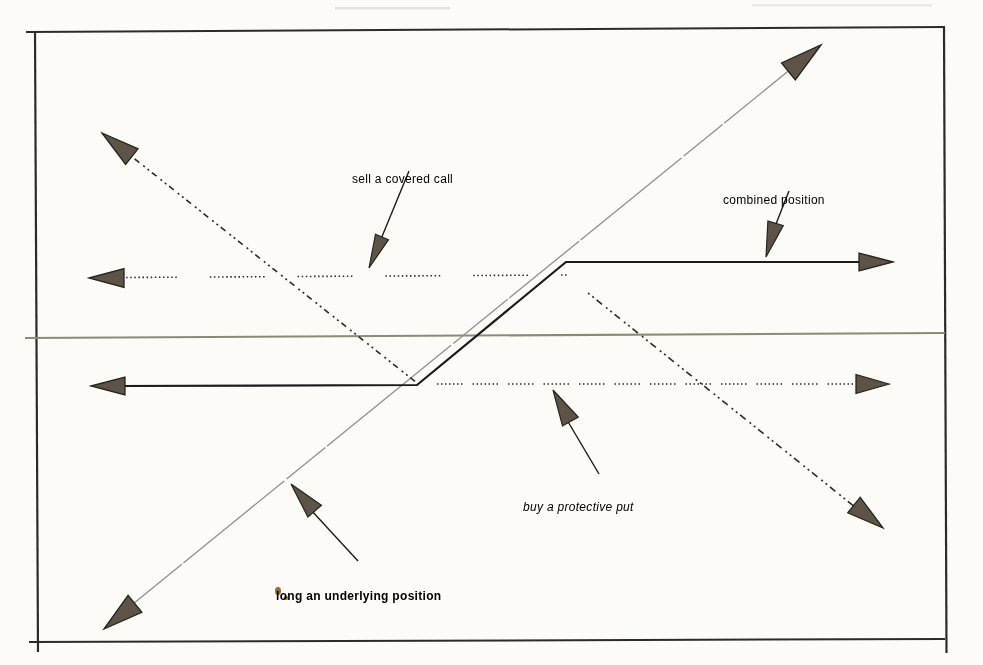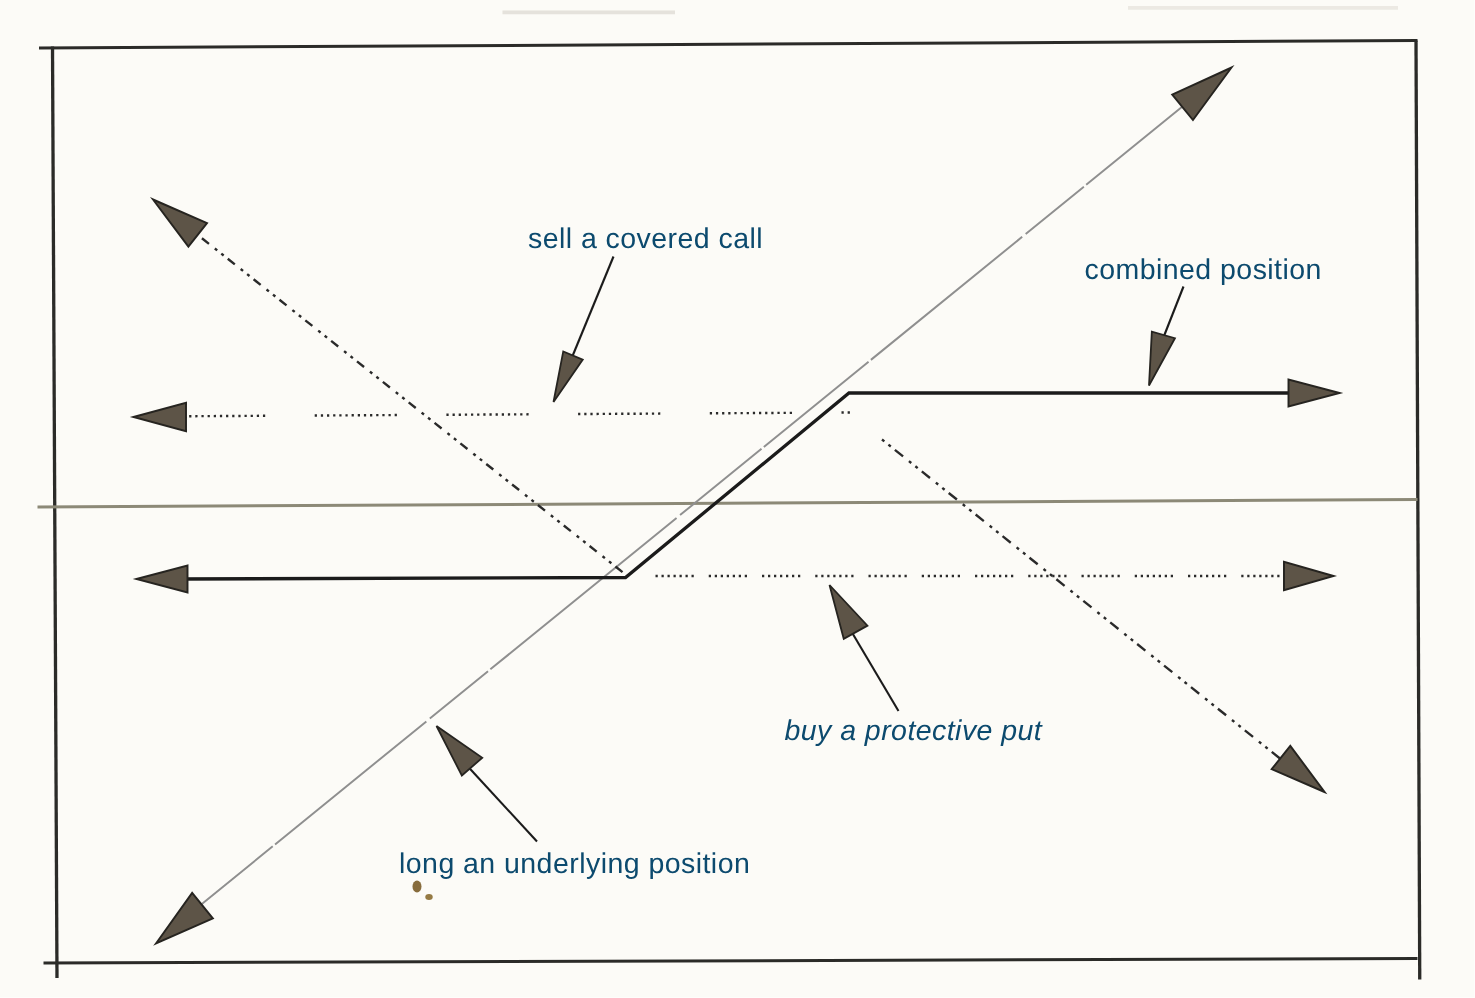--- a/index.html
+++ b/index.html
@@ -7,29 +7,30 @@
     position:relative;
     width:983px;height:665px;
     background:#fcfbf7;
     overflow:hidden;
     font-family:"Liberation Sans", sans-serif;
   }
   .stage svg{position:absolute;left:0;top:0;}
   .label{
     position:absolute;
     font-family:"Liberation Sans", sans-serif;
-    font-size:19px;
+    font-size:12px;
     letter-spacing:.3px;
-    color:#0c4a6e;
+    color:#000000;
     white-space:nowrap;
+    margin-top:23px;
   }
   .lbl-sell{left:352px;top:149px;}
   .lbl-combined{left:723px;top:170px;}
   .lbl-buy{left:523px;top:477px;font-style:italic;}
-  .lbl-long{left:266px;top:566px;}
+  .lbl-long{left:276px;top:566px;font-weight:bold;}
 </style>
 </head>
 <body>
 
 <div class="stage">
 
   <svg width="983" height="665" viewBox="0 0 983 665">
 
     <rect x="335" y="7" width="115" height="2.5" fill="#d5d2ca" opacity="0.6"></rect>
     <rect x="752" y="4" width="180" height="2.5" fill="#dedbd4" opacity="0.55"></rect>

